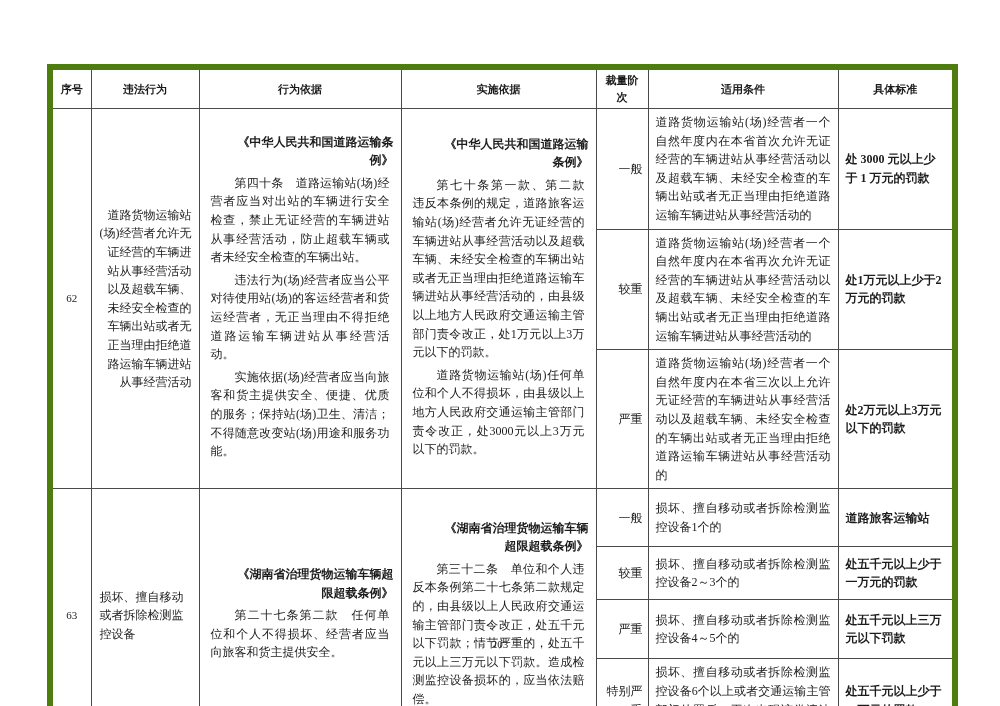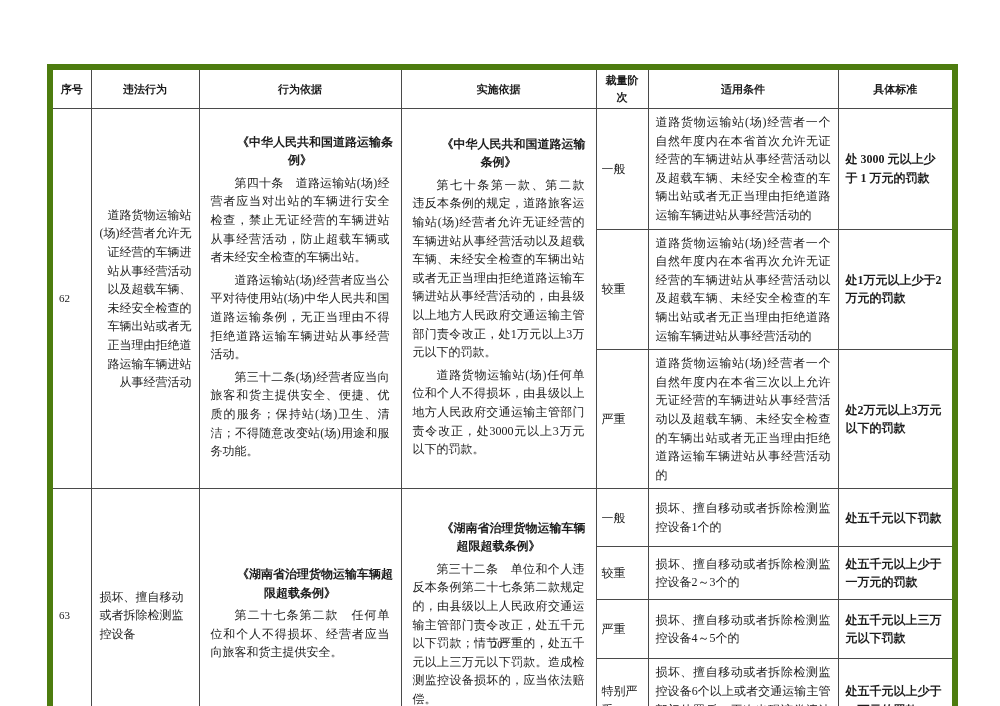--- a/index.html
+++ b/index.html
@@ -34,53 +34,54 @@
     word-break: break-all;
   }
   .penalty-table th {
     font-weight: bold;
     text-align: center;
     font-size: 11px;
     height: 24px;
     padding: 2px 4px;
   }
   td.c-seq {
+    text-align: center;
     font-size: 11px;
   }
   td.c-violation {
     text-align: right;
     padding: 4px 7px;
   }
   td.c-violation.center-sm {
     text-align: left;
     padding-left: 8px;
   }
   td.c-basis {
     vertical-align: middle;
     text-align: justify;
     padding: 4px 7px;
   }
   td.c-level {
-    text-align: left;
+    text-align: right;
     padding: 3px 5px;
   }
   td.c-cond {
     text-align: justify;
     padding: 4px 7px;
   }
   td.c-std {
     text-align: left;
     padding: 4px 7px;
     font-weight: bold;
   }
   .basis-title {
     margin: 0;
     font-weight: bold;
     text-indent: 2.5em;
-    text-align: center;
+    text-align: right;
   }
   .para {
     margin: 4px;
     text-indent: 2em;
     text-align: justify;
   }
   .footer-pagenum {
     position: absolute;
     left: 0;
     width: 100%;
@@ -117,22 +118,22 @@
       </tr>
     </thead>
     <tbody>
 
       <tr style="height:95px">
         <td class="c-seq" rowspan="3">62</td>
         <td class="c-violation" rowspan="3">道路货物运输站(场)经营者允许无证经营的车辆进站从事经营活动以及超载车辆、未经安全检查的车辆出站或者无正当理由拒绝道路运输车辆进站从事经营活动</td>
         <td class="c-basis" rowspan="3">
           <p class="basis-title">《中华人民共和国道路运输条例》</p>
           <p class="para">第四十条　道路运输站(场)经营者应当对出站的车辆进行安全检查，禁止无证经营的车辆进站从事经营活动，防止超载车辆或者未经安全检查的车辆出站。</p>
-          <p class="para">道路运输站(场)经营者应当公平对待使用站(场)中华人民共和国道路运输条例，无正当理由不得拒绝道路运输车辆进站从事经营活动。</p>
-          <p class="para">第三十二条(场)经营者应当向旅客和货主提供安全、便捷、优质的服务；保持站(场)卫生、清洁；不得随意改变站(场)用途和服务功能。</p>
+          <p class="para">违法行为(场)经营者应当公平对待使用站(场)的客运经营者和货运经营者，无正当理由不得拒绝道路运输车辆进站从事经营活动。</p>
+          <p class="para">实施依据(场)经营者应当向旅客和货主提供安全、便捷、优质的服务；保持站(场)卫生、清洁；不得随意改变站(场)用途和服务功能。</p>
         </td>
         <td class="c-basis" rowspan="3">
           <p class="basis-title">《中华人民共和国道路运输条例》</p>
           <p class="para">第七十条第一款、第二款　违反本条例的规定，道路旅客运输站(场)经营者允许无证经营的车辆进站从事经营活动以及超载车辆、未经安全检查的车辆出站或者无正当理由拒绝道路运输车辆进站从事经营活动的，由县级以上地方人民政府交通运输主管部门责令改正，处1万元以上3万元以下的罚款。</p>
           <p class="para">道路货物运输站(场)任何单位和个人不得损坏，由县级以上地方人民政府交通运输主管部门责令改正，处3000元以上3万元以下的罚款。</p>
         </td>
         <td class="c-level">一般</td>
         <td class="c-cond">道路货物运输站(场)经营者一个自然年度内在本省首次允许无证经营的车辆进站从事经营活动以及超载车辆、未经安全检查的车辆出站或者无正当理由拒绝道路运输车辆进站从事经营活动的</td>
         <td class="c-std">处 3000 元以上少于 1 万元的罚款</td>
       </tr>
@@ -155,21 +156,21 @@
         <td class="c-basis" rowspan="4">
           <p class="basis-title">《湖南省治理货物运输车辆超限超载条例》</p>
           <p class="para">第二十七条第二款　任何单位和个人不得损坏、经营者应当向旅客和货主提供安全。</p>
         </td>
         <td class="c-basis" rowspan="4">
           <p class="basis-title">《湖南省治理货物运输车辆超限超载条例》</p>
           <p class="para">第三十二条　单位和个人违反本条例第二十七条第二款规定的，由县级以上人民政府交通运输主管部门责令改正，处五千元以下罚款；情节严重的，处五千元以上三万元以下罚款。造成检测监控设备损坏的，应当依法赔偿。</p>
         </td>
         <td class="c-level">一般</td>
         <td class="c-cond">损坏、擅自移动或者拆除检测监控设备1个的</td>
-        <td class="c-std">处五千元以下罚款</td>
+        <td class="c-std">道路旅客运输站</td>
       </tr>
 
       <tr style="height:53px">
         <td class="c-level">较重</td>
         <td class="c-cond">损坏、擅自移动或者拆除检测监控设备2～3个的</td>
         <td class="c-std">处五千元以上少于一万元的罚款</td>
       </tr>
 
       <tr style="height:59px">
         <td class="c-level">严重</td>

